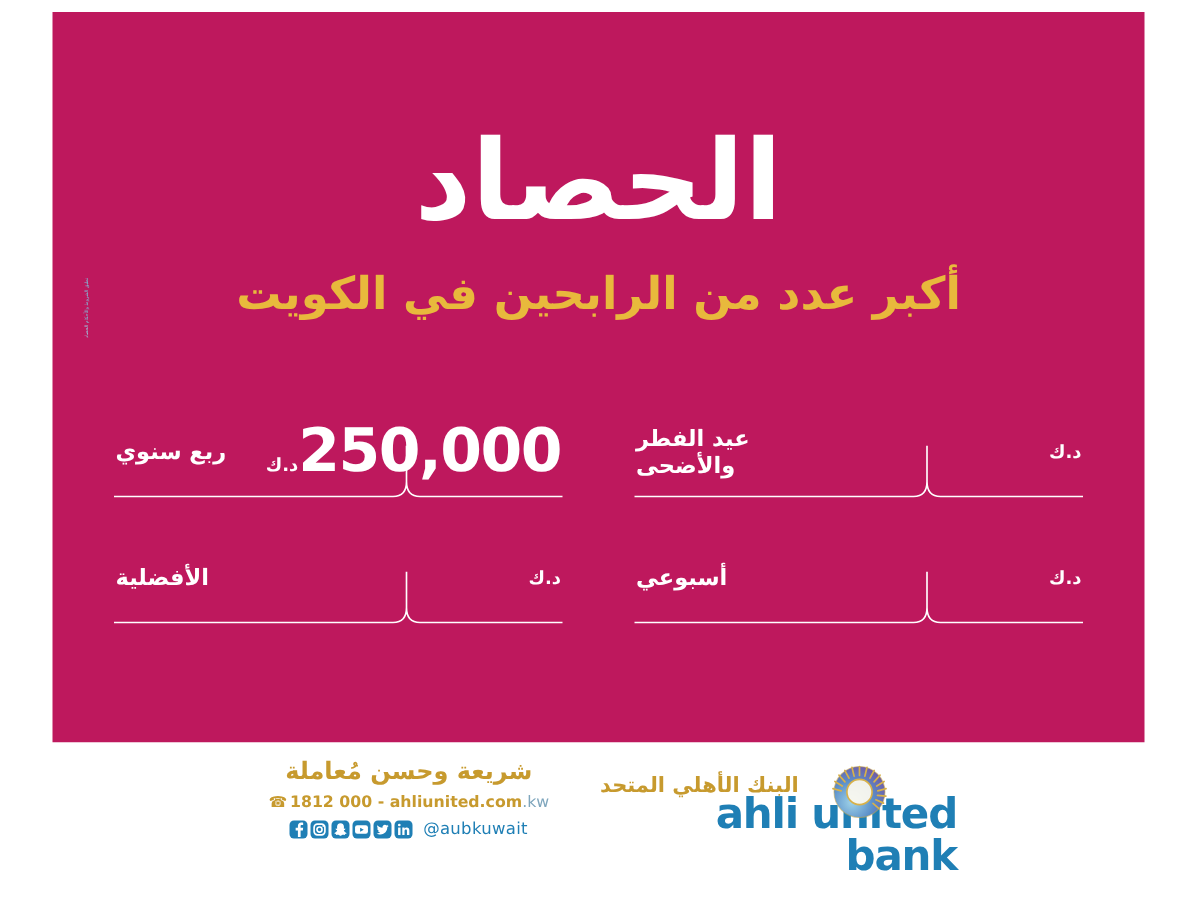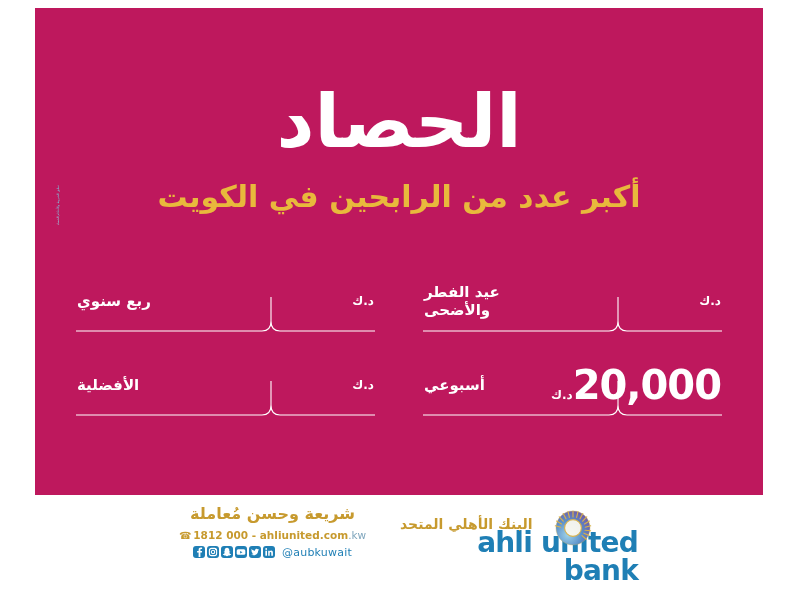--- a/index.html
+++ b/index.html
@@ -170,21 +170,21 @@
     transform:scaleX(-1);
     margin-right:2px;
   }
   #contact .tld { color:#7fa6bd; font-weight:normal; }
   #social {
     margin-top:5px;
     direction:ltr;
     white-space:nowrap;
     display:flex;
     justify-content:center;
-    align-items:flex-start;
+    align-items:flex-end;
     gap:2px;
   }
   .soc {
     width:12px; height:12px;
     border-radius:3px;
     background:#1f7fb5;
     display:inline-flex;
     align-items:center;
     justify-content:center;
     color:#ffffff;
@@ -267,37 +267,37 @@
       <div class="prize-rule">
         <svg viewBox="0 0 305 42" preserveAspectRatio="none" aria-hidden="true">
           <path d="M198 0 L198 24 Q198 34 189 34 L3 34 M198 24 Q198 34 207 34 L302 34" fill="none" stroke="#ffffff" stroke-width="1.1" vector-effect="non-scaling-stroke"></path>
         </svg>
       </div>
     </div>
 
     <div class="prize col-left row-1">
       <div class="prize-inner">
         <div class="amount-wrap">
+          <span class="amount">250,000</span>
           <span class="currency">د.ك</span>
         </div>
         <div class="label">
           <span class="ln">ربع سنوي</span>
         </div>
       </div>
       <div class="prize-rule">
         <svg viewBox="0 0 305 42" preserveAspectRatio="none" aria-hidden="true">
           <path d="M198 0 L198 24 Q198 34 189 34 L3 34 M198 24 Q198 34 207 34 L302 34" fill="none" stroke="#ffffff" stroke-width="1.1" vector-effect="non-scaling-stroke"></path>
         </svg>
       </div>
     </div>
 
     <div class="prize col-right row-2">
       <div class="prize-inner">
         <div class="amount-wrap">
-          <span class="amount">20,000</span>
           <span class="currency">د.ك</span>
         </div>
         <div class="label">
           <span class="ln">أسبوعي</span>
         </div>
       </div>
       <div class="prize-rule">
         <svg viewBox="0 0 305 42" preserveAspectRatio="none" aria-hidden="true">
           <path d="M198 0 L198 24 Q198 34 189 34 L3 34 M198 24 Q198 34 207 34 L302 34" fill="none" stroke="#ffffff" stroke-width="1.1" vector-effect="non-scaling-stroke"></path>
         </svg>

